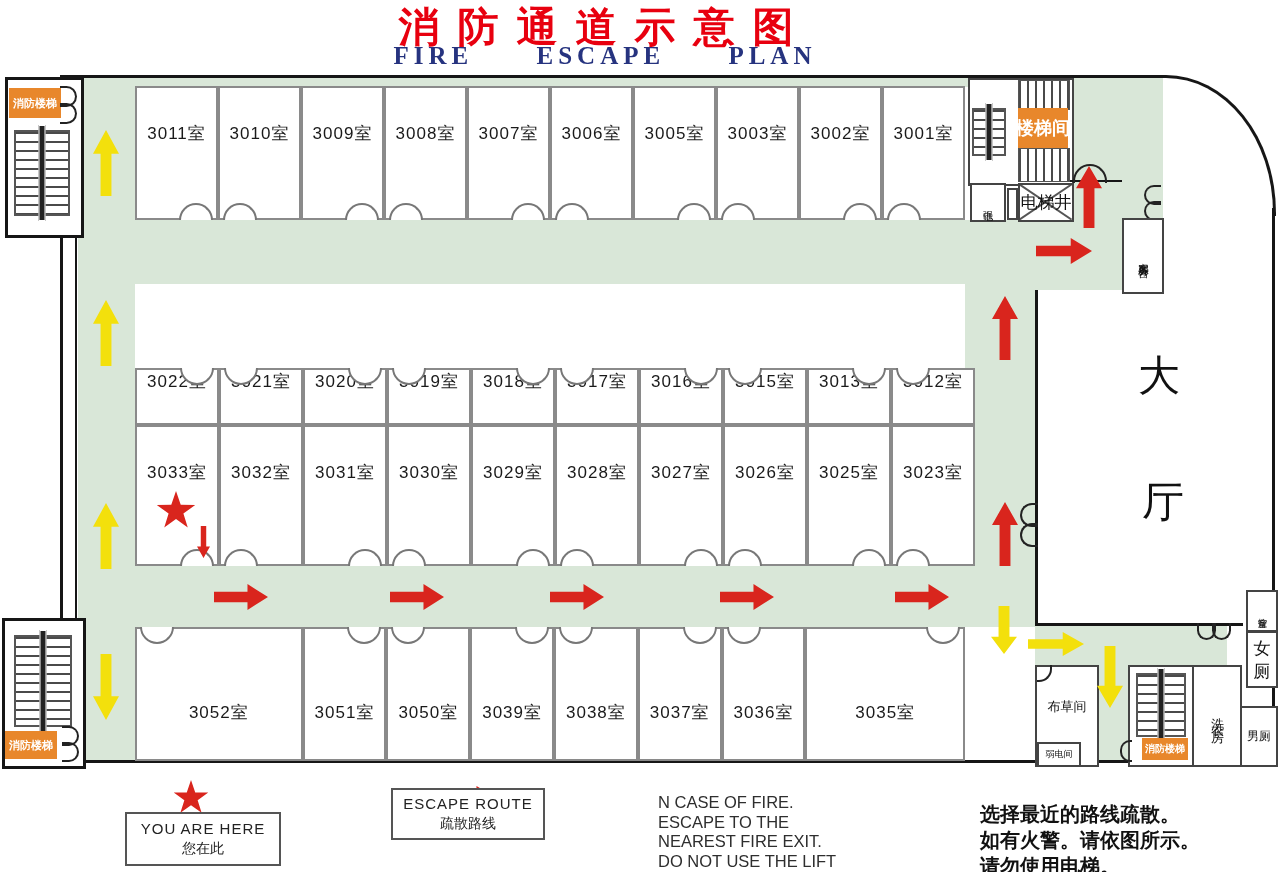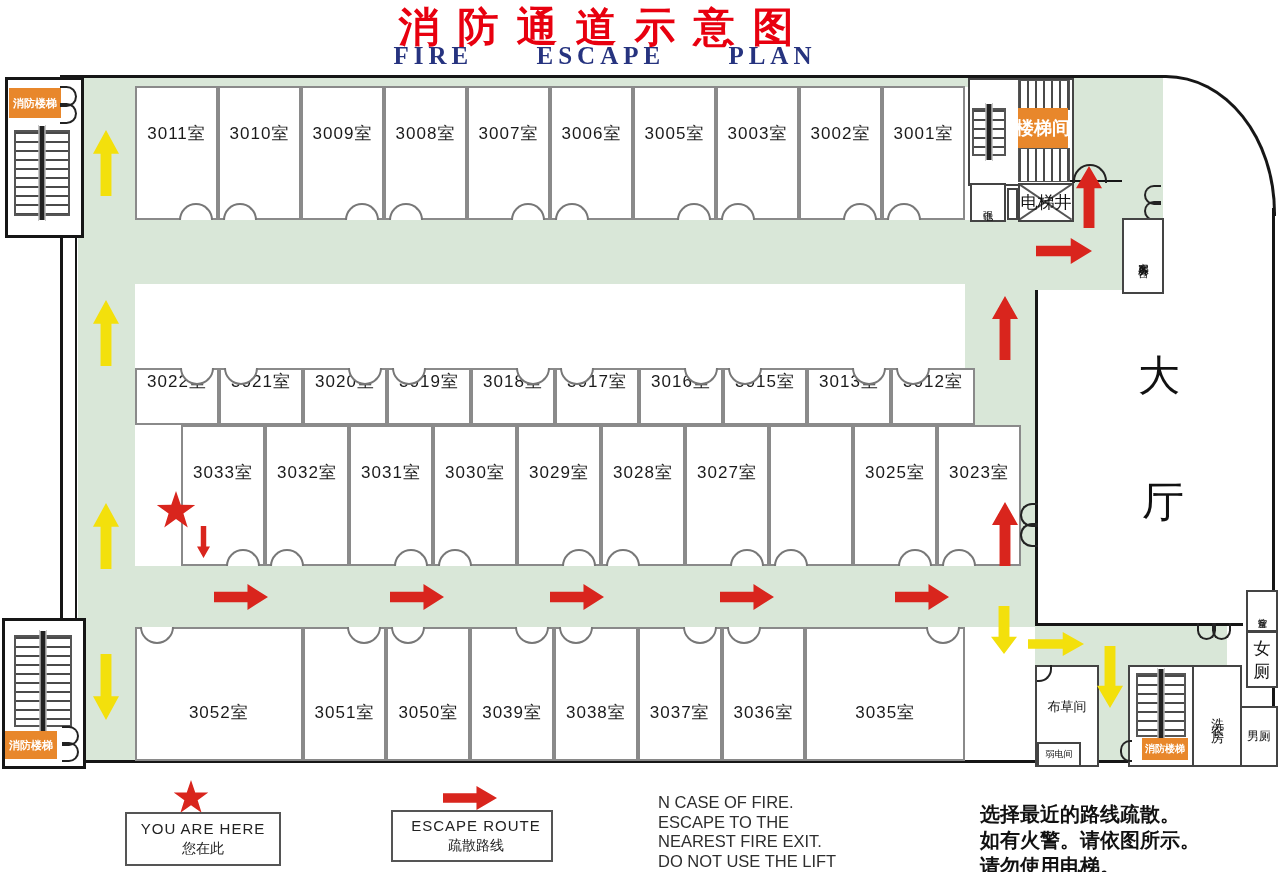--- a/index.html
+++ b/index.html
@@ -187,21 +187,21 @@
       <div class="room">
       <span class="lbl">3013室</span>
       <span class="door"></span>
     </div>
       <div class="room">
       <span class="lbl">3012室</span>
       <span class="door"></span>
     </div>
     </div>
 
-  <div class="room-row doors-bottom lbl-top" style="left:135px;top:425px;width:840px;height:141px;padding-left:46px;">
+  <div class="room-row doors-bottom lbl-top" style="left:135px;top:425px;width:840px;height:141px;">
       <div class="room">
       <span class="lbl">3033室</span>
       <span class="door"></span>
     </div>
       <div class="room">
       <span class="lbl">3032室</span>
       <span class="door"></span>
     </div>
       <div class="room">
       <span class="lbl">3031室</span>
@@ -217,20 +217,21 @@
     </div>
       <div class="room">
       <span class="lbl">3028室</span>
       <span class="door"></span>
     </div>
       <div class="room">
       <span class="lbl">3027室</span>
       <span class="door"></span>
     </div>
       <div class="room">
+      <span class="lbl">3026室</span>
       <span class="door"></span>
     </div>
       <div class="room">
       <span class="lbl">3025室</span>
       <span class="door"></span>
     </div>
       <div class="room">
       <span class="lbl">3023室</span>
       <span class="door"></span>
     </div>
@@ -362,21 +363,21 @@
   <div class="arrow a-down yellow" style="left:991px;top:606px;width:26px;height:48px;"></div>
   <div class="arrow a-right yellow" style="left:1028px;top:632px;width:56px;height:24px;"></div>
   <div class="arrow a-down yellow" style="left:1097px;top:646px;width:26px;height:62px;"></div>
 
   <div class="star" style="left:173px;top:780px;width:36px;height:36px;"></div>
   <div class="legend-box" style="left:125px;top:812px;width:152px;height:50px;">
     <span class="l1">YOU ARE HERE</span>
     <span class="l2">您在此</span>
   </div>
   <div class="arrow a-right red" style="left:443px;top:786px;width:54px;height:24px;"></div>
-  <div class="legend-box" style="left:391px;top:810px;width:150px;height:48px;padding-left:8px;">
+  <div class="legend-box" style="left:391px;top:788px;width:150px;height:48px;">
     <span class="l1">ESCAPE ROUTE</span>
     <span class="l2">疏散路线</span>
   </div>
 
   <div class="note-en" style="left:658px;top:793px;">
     <div>N CASE OF FIRE.</div>
     <div>ESCAPE TO THE</div>
     <div>NEAREST FIRE EXIT.</div>
     <div>DO NOT USE THE LIFT</div>
   </div>

